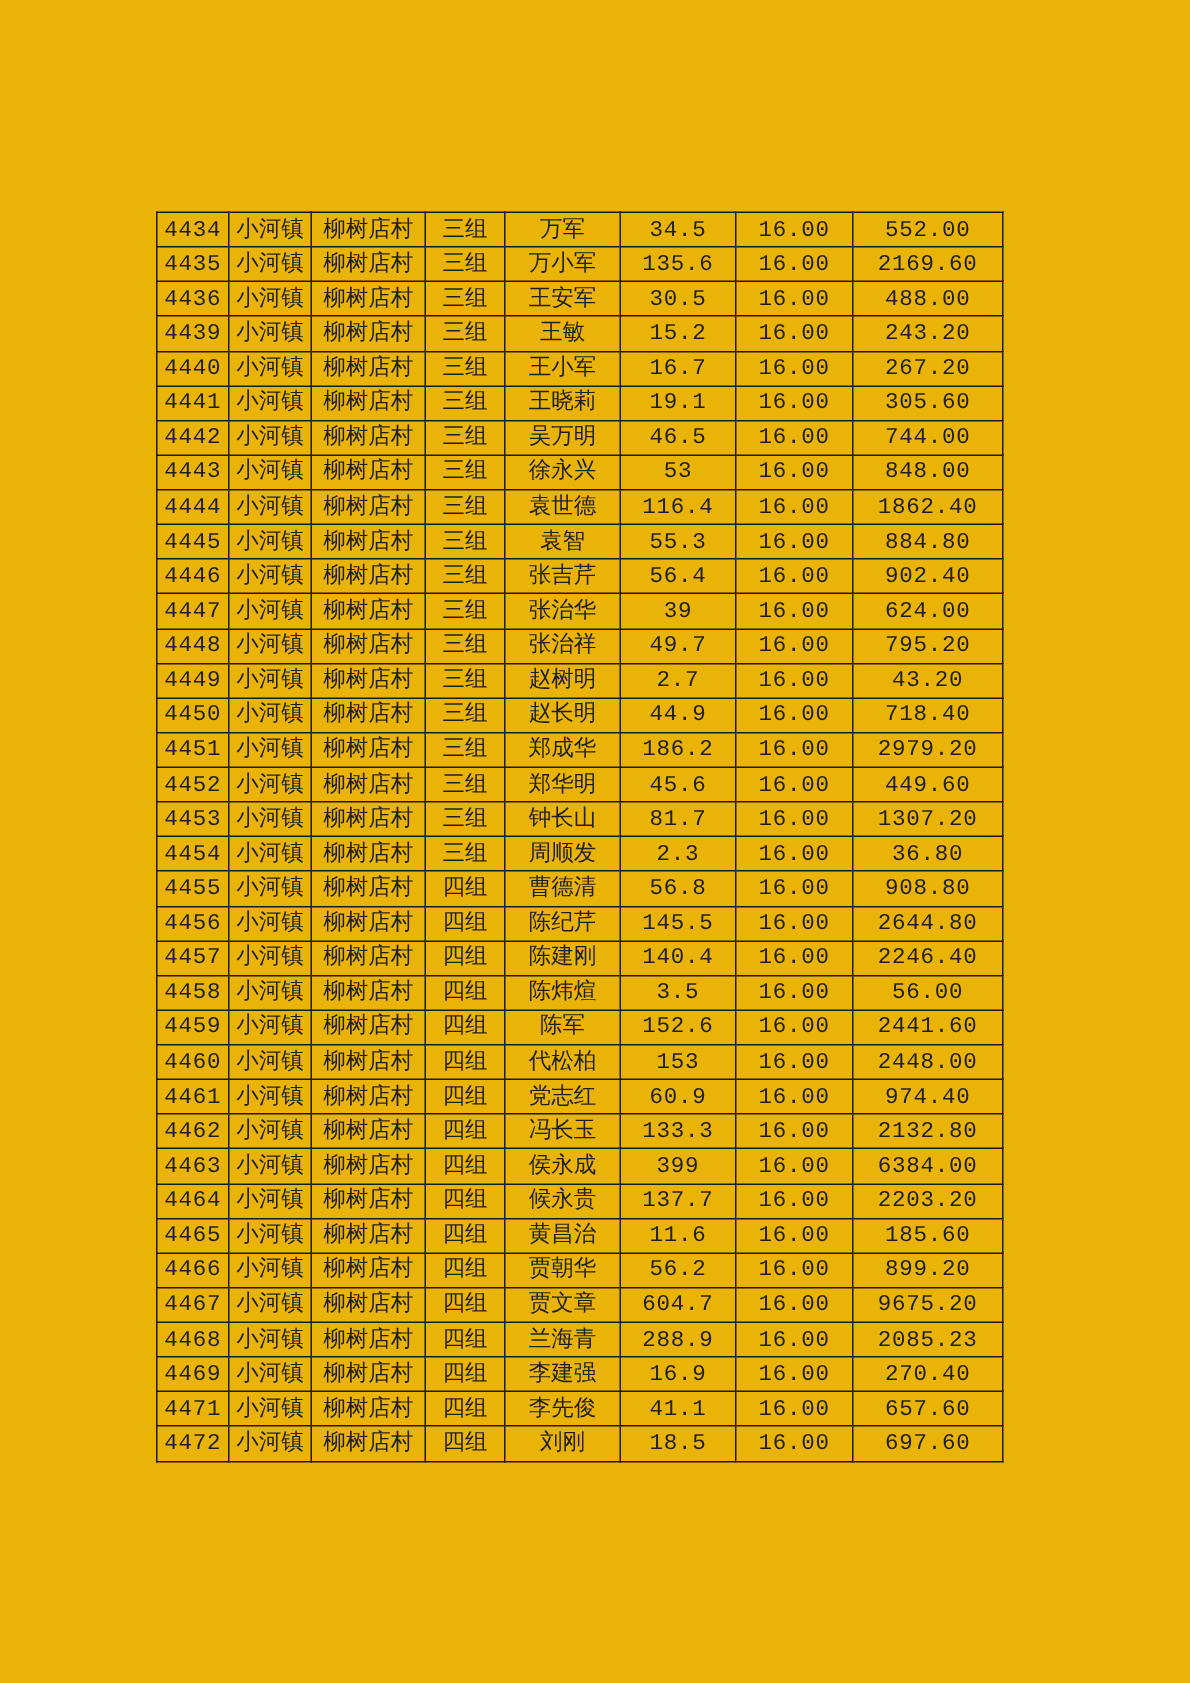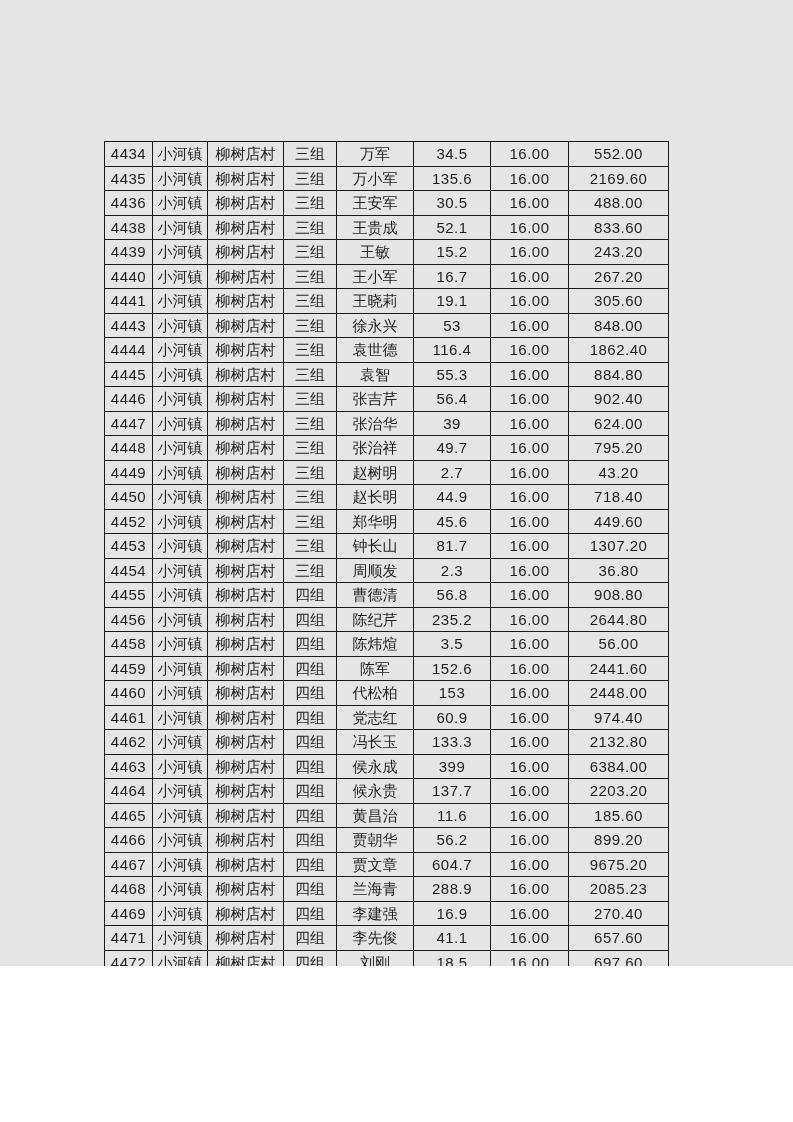--- a/index.html
+++ b/index.html
@@ -3,24 +3,24 @@
 <meta charset="utf-8">
 <style>
   html, body {
     margin: 0;
     padding: 0;
     background: #ffffff;
   }
   .page {
     position: relative;
     width: 793px;
-    height: 966px;
-    background: #e5e5e5;
+    height: 1122px;
+    background: #eab308;
     overflow: hidden;
-    font-family: Liberation Sans, sans-serif;
+    font-family: Liberation Mono, monospace;
   }
   .data-table {
     position: absolute;
     left: 104px;
     top: 141px;
     width: 564px;
     height: 834px;
     border-collapse: collapse;
     table-layout: fixed;
   }
@@ -83,30 +83,20 @@
           <td class="num">4436</td>
           <td>小河镇</td>
           <td>柳树店村</td>
           <td>三组</td>
           <td>王安军</td>
           <td class="num">30.5</td>
           <td class="num">16.00</td>
           <td class="num">488.00</td>
         </tr>
         <tr>
-          <td class="num">4438</td>
-          <td>小河镇</td>
-          <td>柳树店村</td>
-          <td>三组</td>
-          <td>王贵成</td>
-          <td class="num">52.1</td>
-          <td class="num">16.00</td>
-          <td class="num">833.60</td>
-        </tr>
-        <tr>
           <td class="num">4439</td>
           <td>小河镇</td>
           <td>柳树店村</td>
           <td>三组</td>
           <td>王敏</td>
           <td class="num">15.2</td>
           <td class="num">16.00</td>
           <td class="num">243.20</td>
         </tr>
         <tr>
@@ -123,20 +113,30 @@
           <td class="num">4441</td>
           <td>小河镇</td>
           <td>柳树店村</td>
           <td>三组</td>
           <td>王晓莉</td>
           <td class="num">19.1</td>
           <td class="num">16.00</td>
           <td class="num">305.60</td>
         </tr>
         <tr>
+          <td class="num">4442</td>
+          <td>小河镇</td>
+          <td>柳树店村</td>
+          <td>三组</td>
+          <td>吴万明</td>
+          <td class="num">46.5</td>
+          <td class="num">16.00</td>
+          <td class="num">744.00</td>
+        </tr>
+        <tr>
           <td class="num">4443</td>
           <td>小河镇</td>
           <td>柳树店村</td>
           <td>三组</td>
           <td>徐永兴</td>
           <td class="num">53</td>
           <td class="num">16.00</td>
           <td class="num">848.00</td>
         </tr>
         <tr>
@@ -203,20 +203,30 @@
           <td class="num">4450</td>
           <td>小河镇</td>
           <td>柳树店村</td>
           <td>三组</td>
           <td>赵长明</td>
           <td class="num">44.9</td>
           <td class="num">16.00</td>
           <td class="num">718.40</td>
         </tr>
         <tr>
+          <td class="num">4451</td>
+          <td>小河镇</td>
+          <td>柳树店村</td>
+          <td>三组</td>
+          <td>郑成华</td>
+          <td class="num">186.2</td>
+          <td class="num">16.00</td>
+          <td class="num">2979.20</td>
+        </tr>
+        <tr>
           <td class="num">4452</td>
           <td>小河镇</td>
           <td>柳树店村</td>
           <td>三组</td>
           <td>郑华明</td>
           <td class="num">45.6</td>
           <td class="num">16.00</td>
           <td class="num">449.60</td>
         </tr>
         <tr>
@@ -248,23 +258,33 @@
           <td class="num">56.8</td>
           <td class="num">16.00</td>
           <td class="num">908.80</td>
         </tr>
         <tr>
           <td class="num">4456</td>
           <td>小河镇</td>
           <td>柳树店村</td>
           <td>四组</td>
           <td>陈纪芹</td>
-          <td class="num">235.2</td>
+          <td class="num">145.5</td>
           <td class="num">16.00</td>
           <td class="num">2644.80</td>
+        </tr>
+        <tr>
+          <td class="num">4457</td>
+          <td>小河镇</td>
+          <td>柳树店村</td>
+          <td>四组</td>
+          <td>陈建刚</td>
+          <td class="num">140.4</td>
+          <td class="num">16.00</td>
+          <td class="num">2246.40</td>
         </tr>
         <tr>
           <td class="num">4458</td>
           <td>小河镇</td>
           <td>柳树店村</td>
           <td>四组</td>
           <td>陈炜煊</td>
           <td class="num">3.5</td>
           <td class="num">16.00</td>
           <td class="num">56.00</td>

